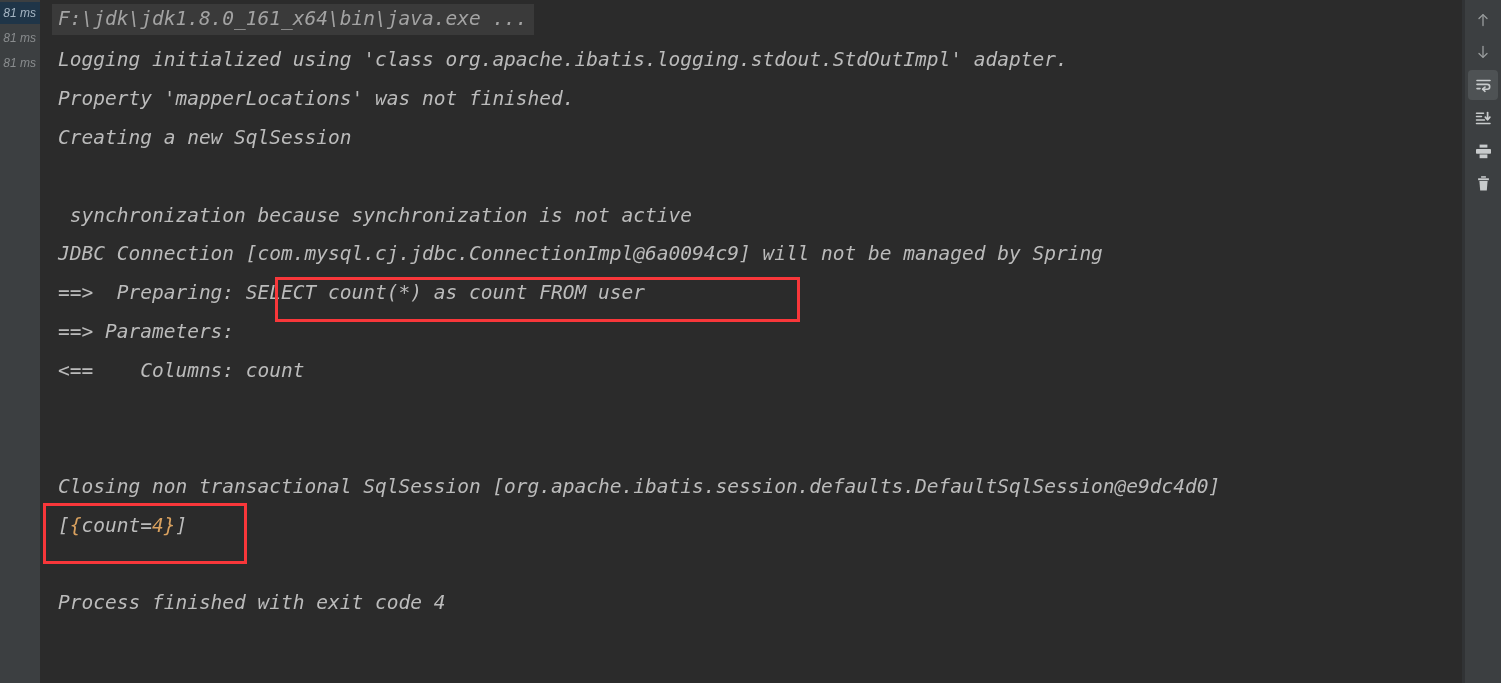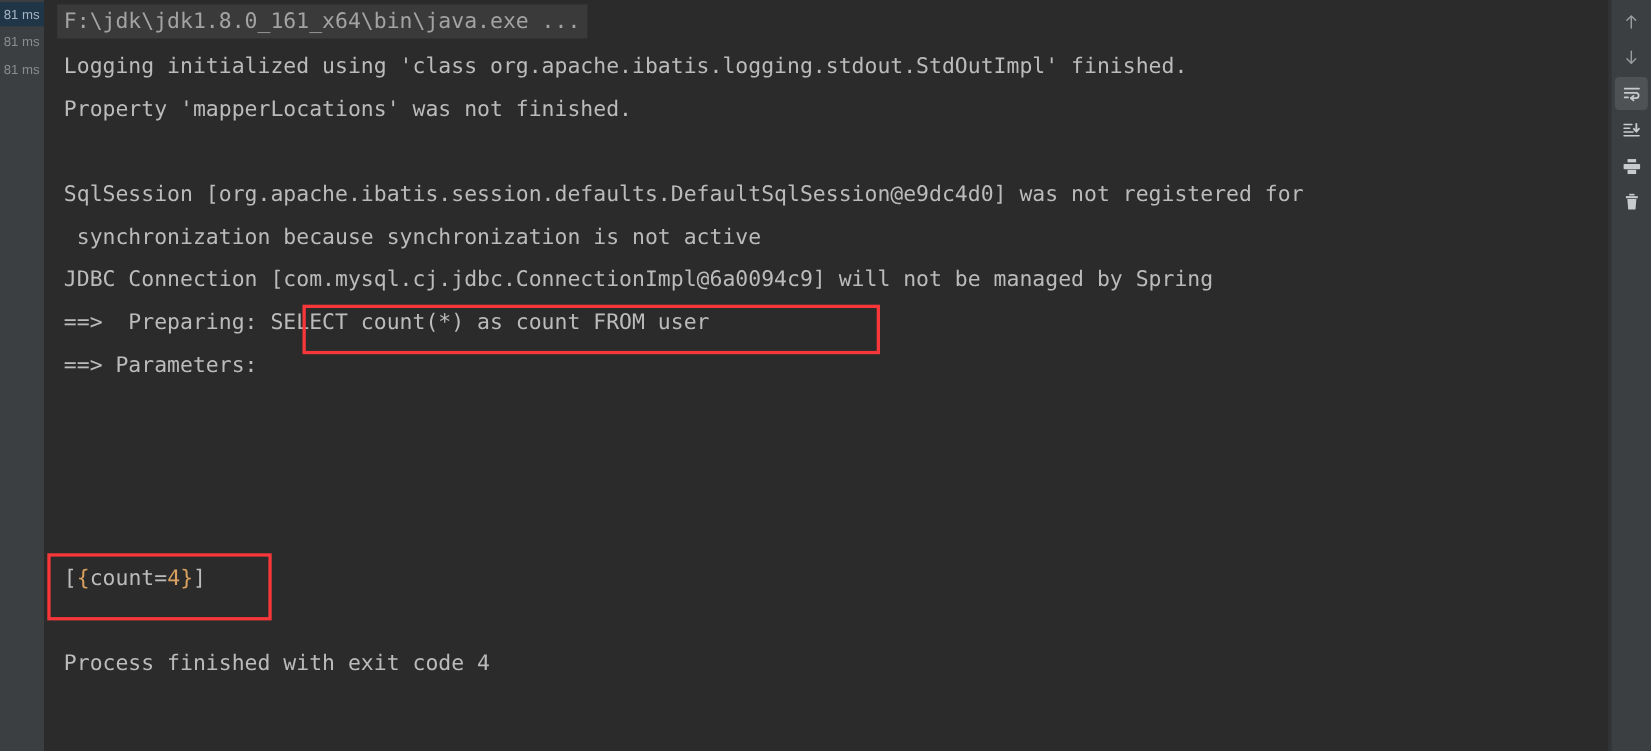--- a/index.html
+++ b/index.html
@@ -8,20 +8,21 @@
     padding: 0;
     background: #2b2b2b;
   }
   #app {
     position: relative;
     width: 1501px;
     height: 683px;
     overflow: hidden;
     background: #2b2b2b;
     font-family: "DejaVu Sans Mono", "Liberation Mono", monospace;
+    font-style: italic;
   }
 
   
   .gutter {
     position: absolute;
     left: 0; top: 0;
     width: 40px;
     height: 683px;
     background: #3c3f41;
     overflow: hidden;
@@ -117,27 +118,29 @@
   <div class="gutter">
     <div class="gutter-row selected" style="top:2px;"><span>81 ms</span></div>
     <div class="gutter-row" style="top:27px;"><span>81 ms</span></div>
     <div class="gutter-row" style="top:52px;"><span>81 ms</span></div>
   </div>
 
   <div class="console">
 
     <div class="line cmd" style="top:3px;">F:\jdk\jdk1.8.0_161_x64\bin\java.exe ...</div>
 
-    <div class="line out" style="top:47px;">Logging initialized using 'class org.apache.ibatis.logging.stdout.StdOutImpl' finished.</div>
+    <div class="line out" style="top:47px;">Logging initialized using 'class org.apache.ibatis.logging.stdout.StdOutImpl' adapter.</div>
     <div class="line out" style="top:86px;">Property 'mapperLocations' was not finished.</div>
-    <div class="line out" style="top:164px;">SqlSession [org.apache.ibatis.session.defaults.DefaultSqlSession@e9dc4d0] was not registered for</div>
+    <div class="line out" style="top:125px;">Creating a new SqlSession</div>
     <div class="line out" style="top:203px;text-align:right;"> synchronization because synchronization is not active</div>
     <div class="line out" style="top:241px;text-align:center;">JDBC Connection [com.mysql.cj.jdbc.ConnectionImpl@6a0094c9] will not be managed by Spring</div>
     <div class="line out" style="top:280px;">==&gt;  Preparing: SELECT count(*) as count FROM user</div>
     <div class="line out" style="top:319px;">==&gt; Parameters:</div>
+    <div class="line out" style="top:358px;">&lt;==    Columns: count</div>
+    <div class="line out" style="top:474px;">Closing non transactional SqlSession [org.apache.ibatis.session.defaults.DefaultSqlSession@e9dc4d0]</div>
     <div class="line out" style="top:513px;"><span>[</span><span style="color: rgb(217, 161, 95);">{</span><span>c</span><span>o</span><span>u</span><span>n</span><span>t</span><span>=</span><span style="color: rgb(217, 161, 95);">4</span><span style="color: rgb(217, 161, 95);">}</span><span>]</span></div>
     <div class="line out" style="top:551px;"></div>
     <div class="line out" style="top:590px;">Process finished with exit code 4</div>
 
   </div>
 
   <div class="redbox" style="left:275px; top:277px; width:525px; height:45px;"></div>
   <div class="redbox" style="left:43px;  top:503px; width:204px; height:61px;"></div>
 
   <div class="scrollshadow"></div>

